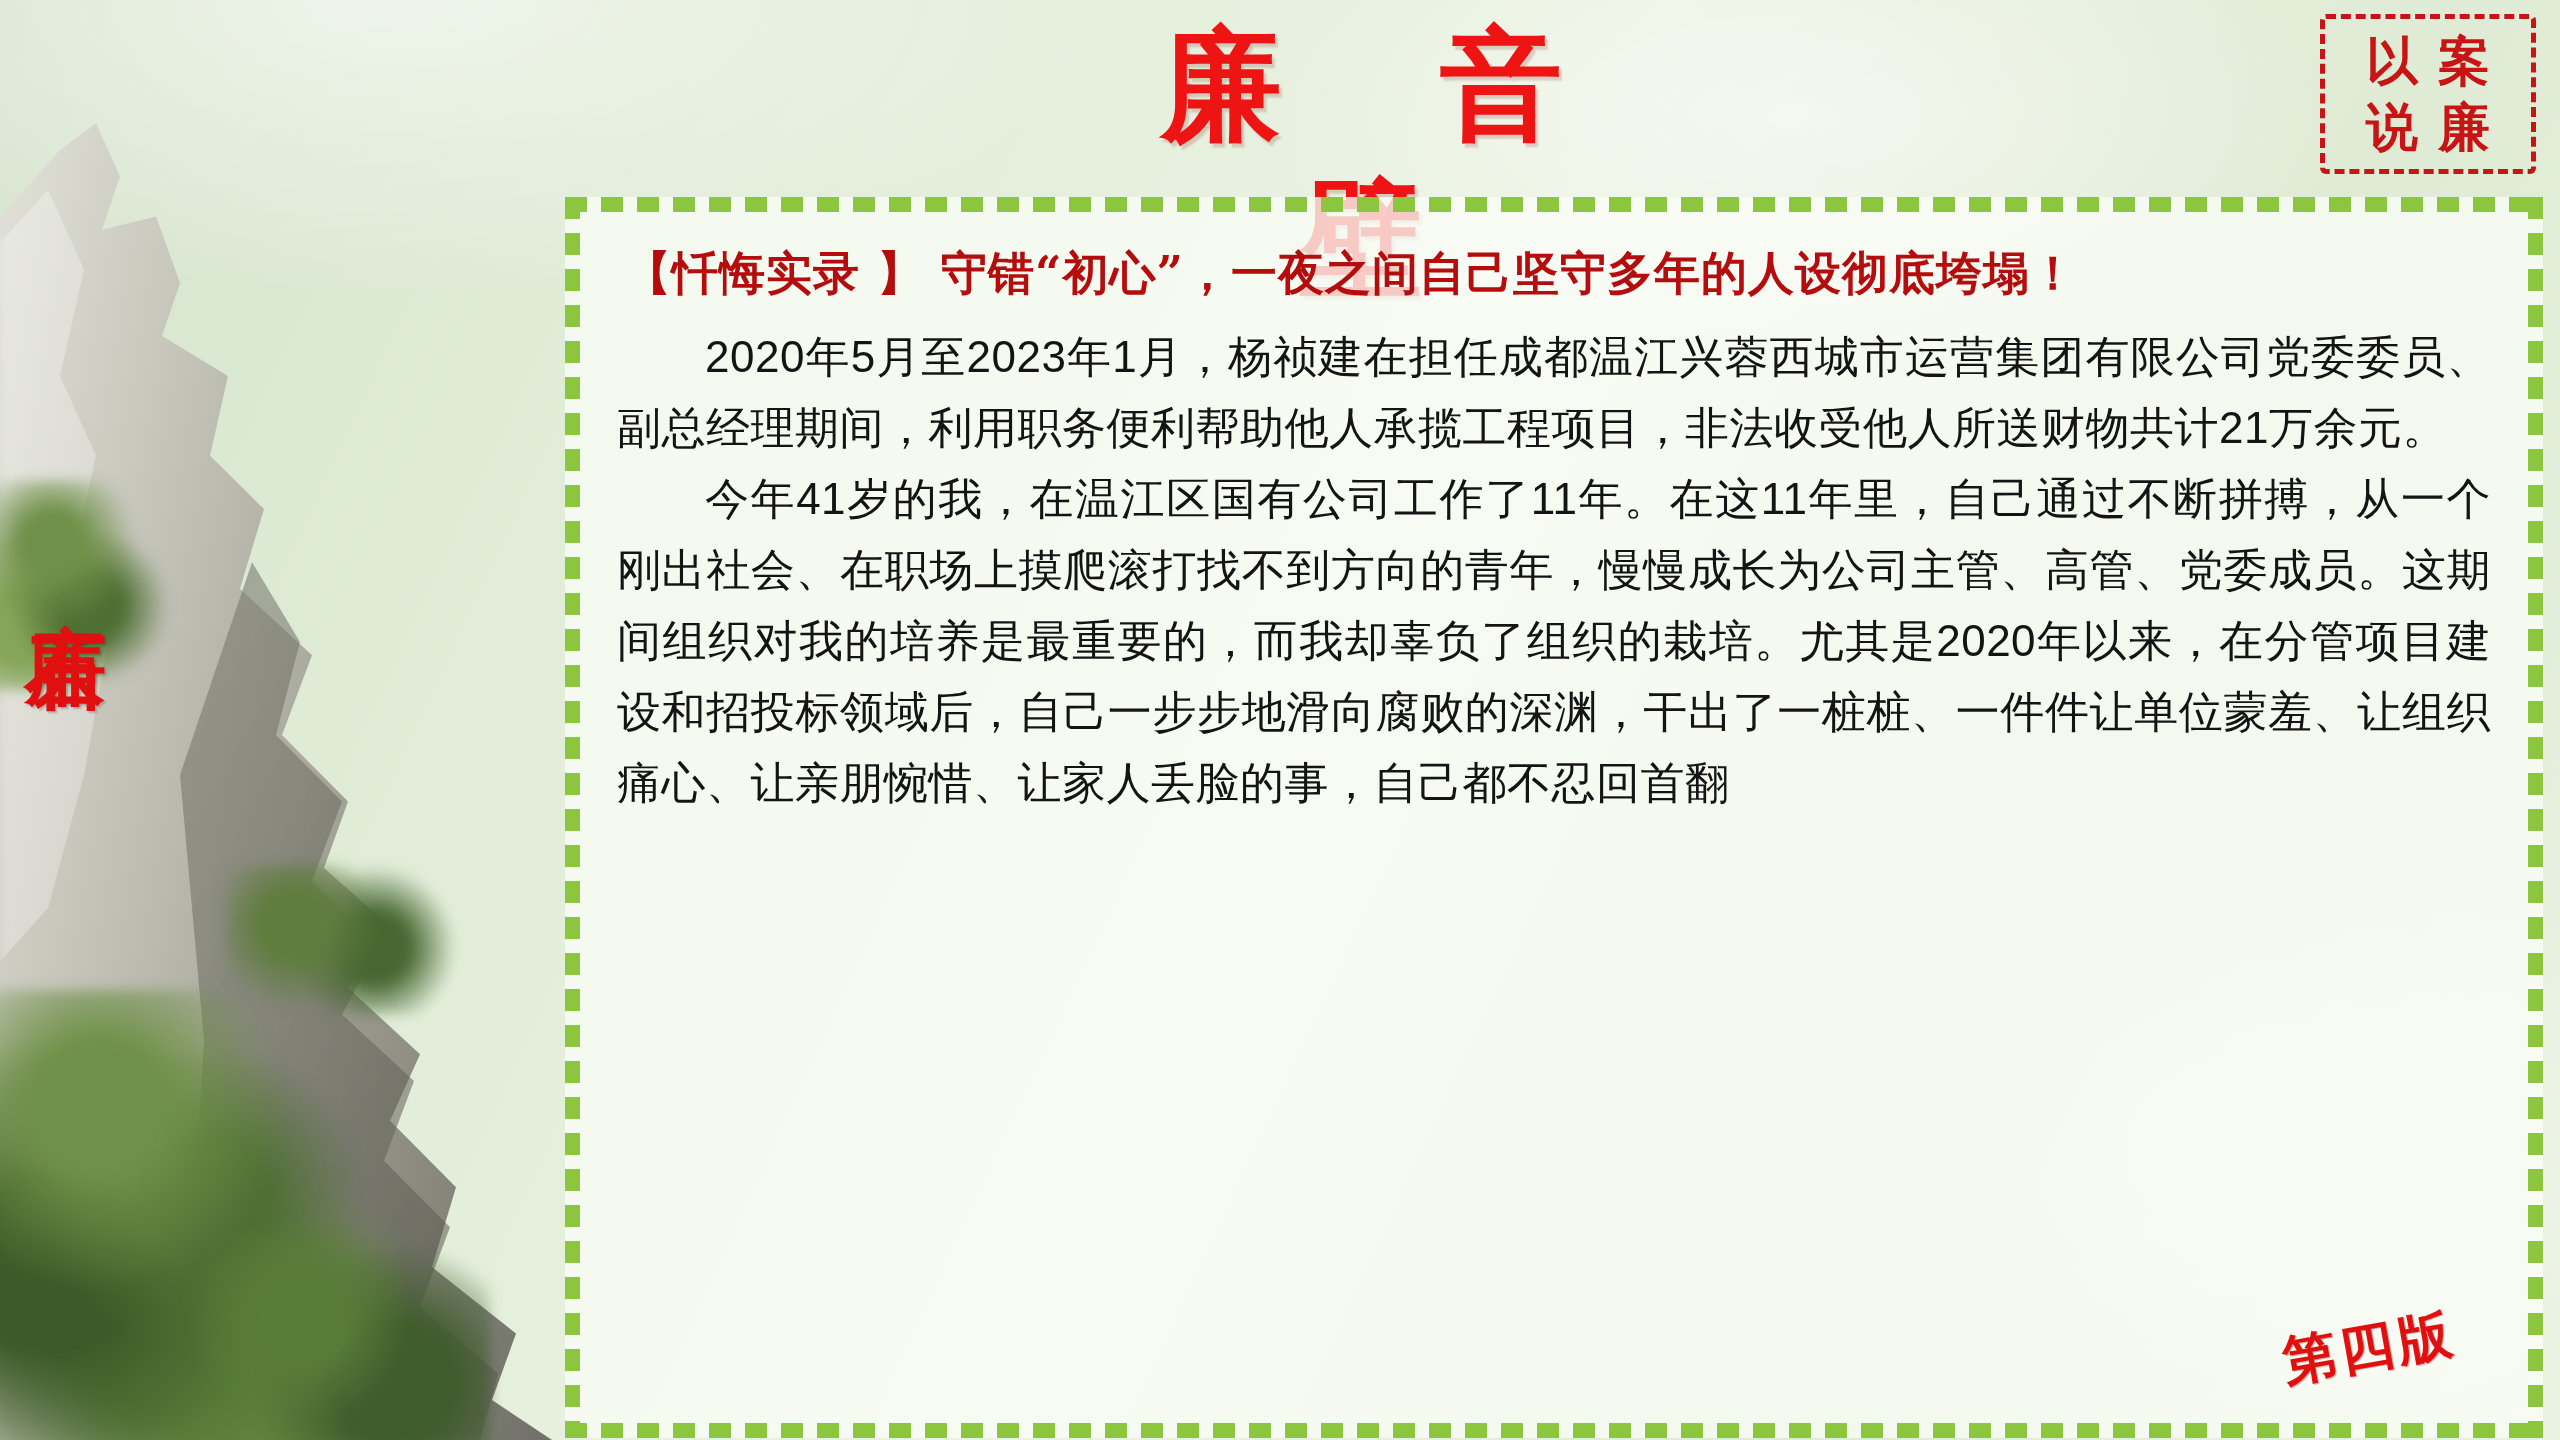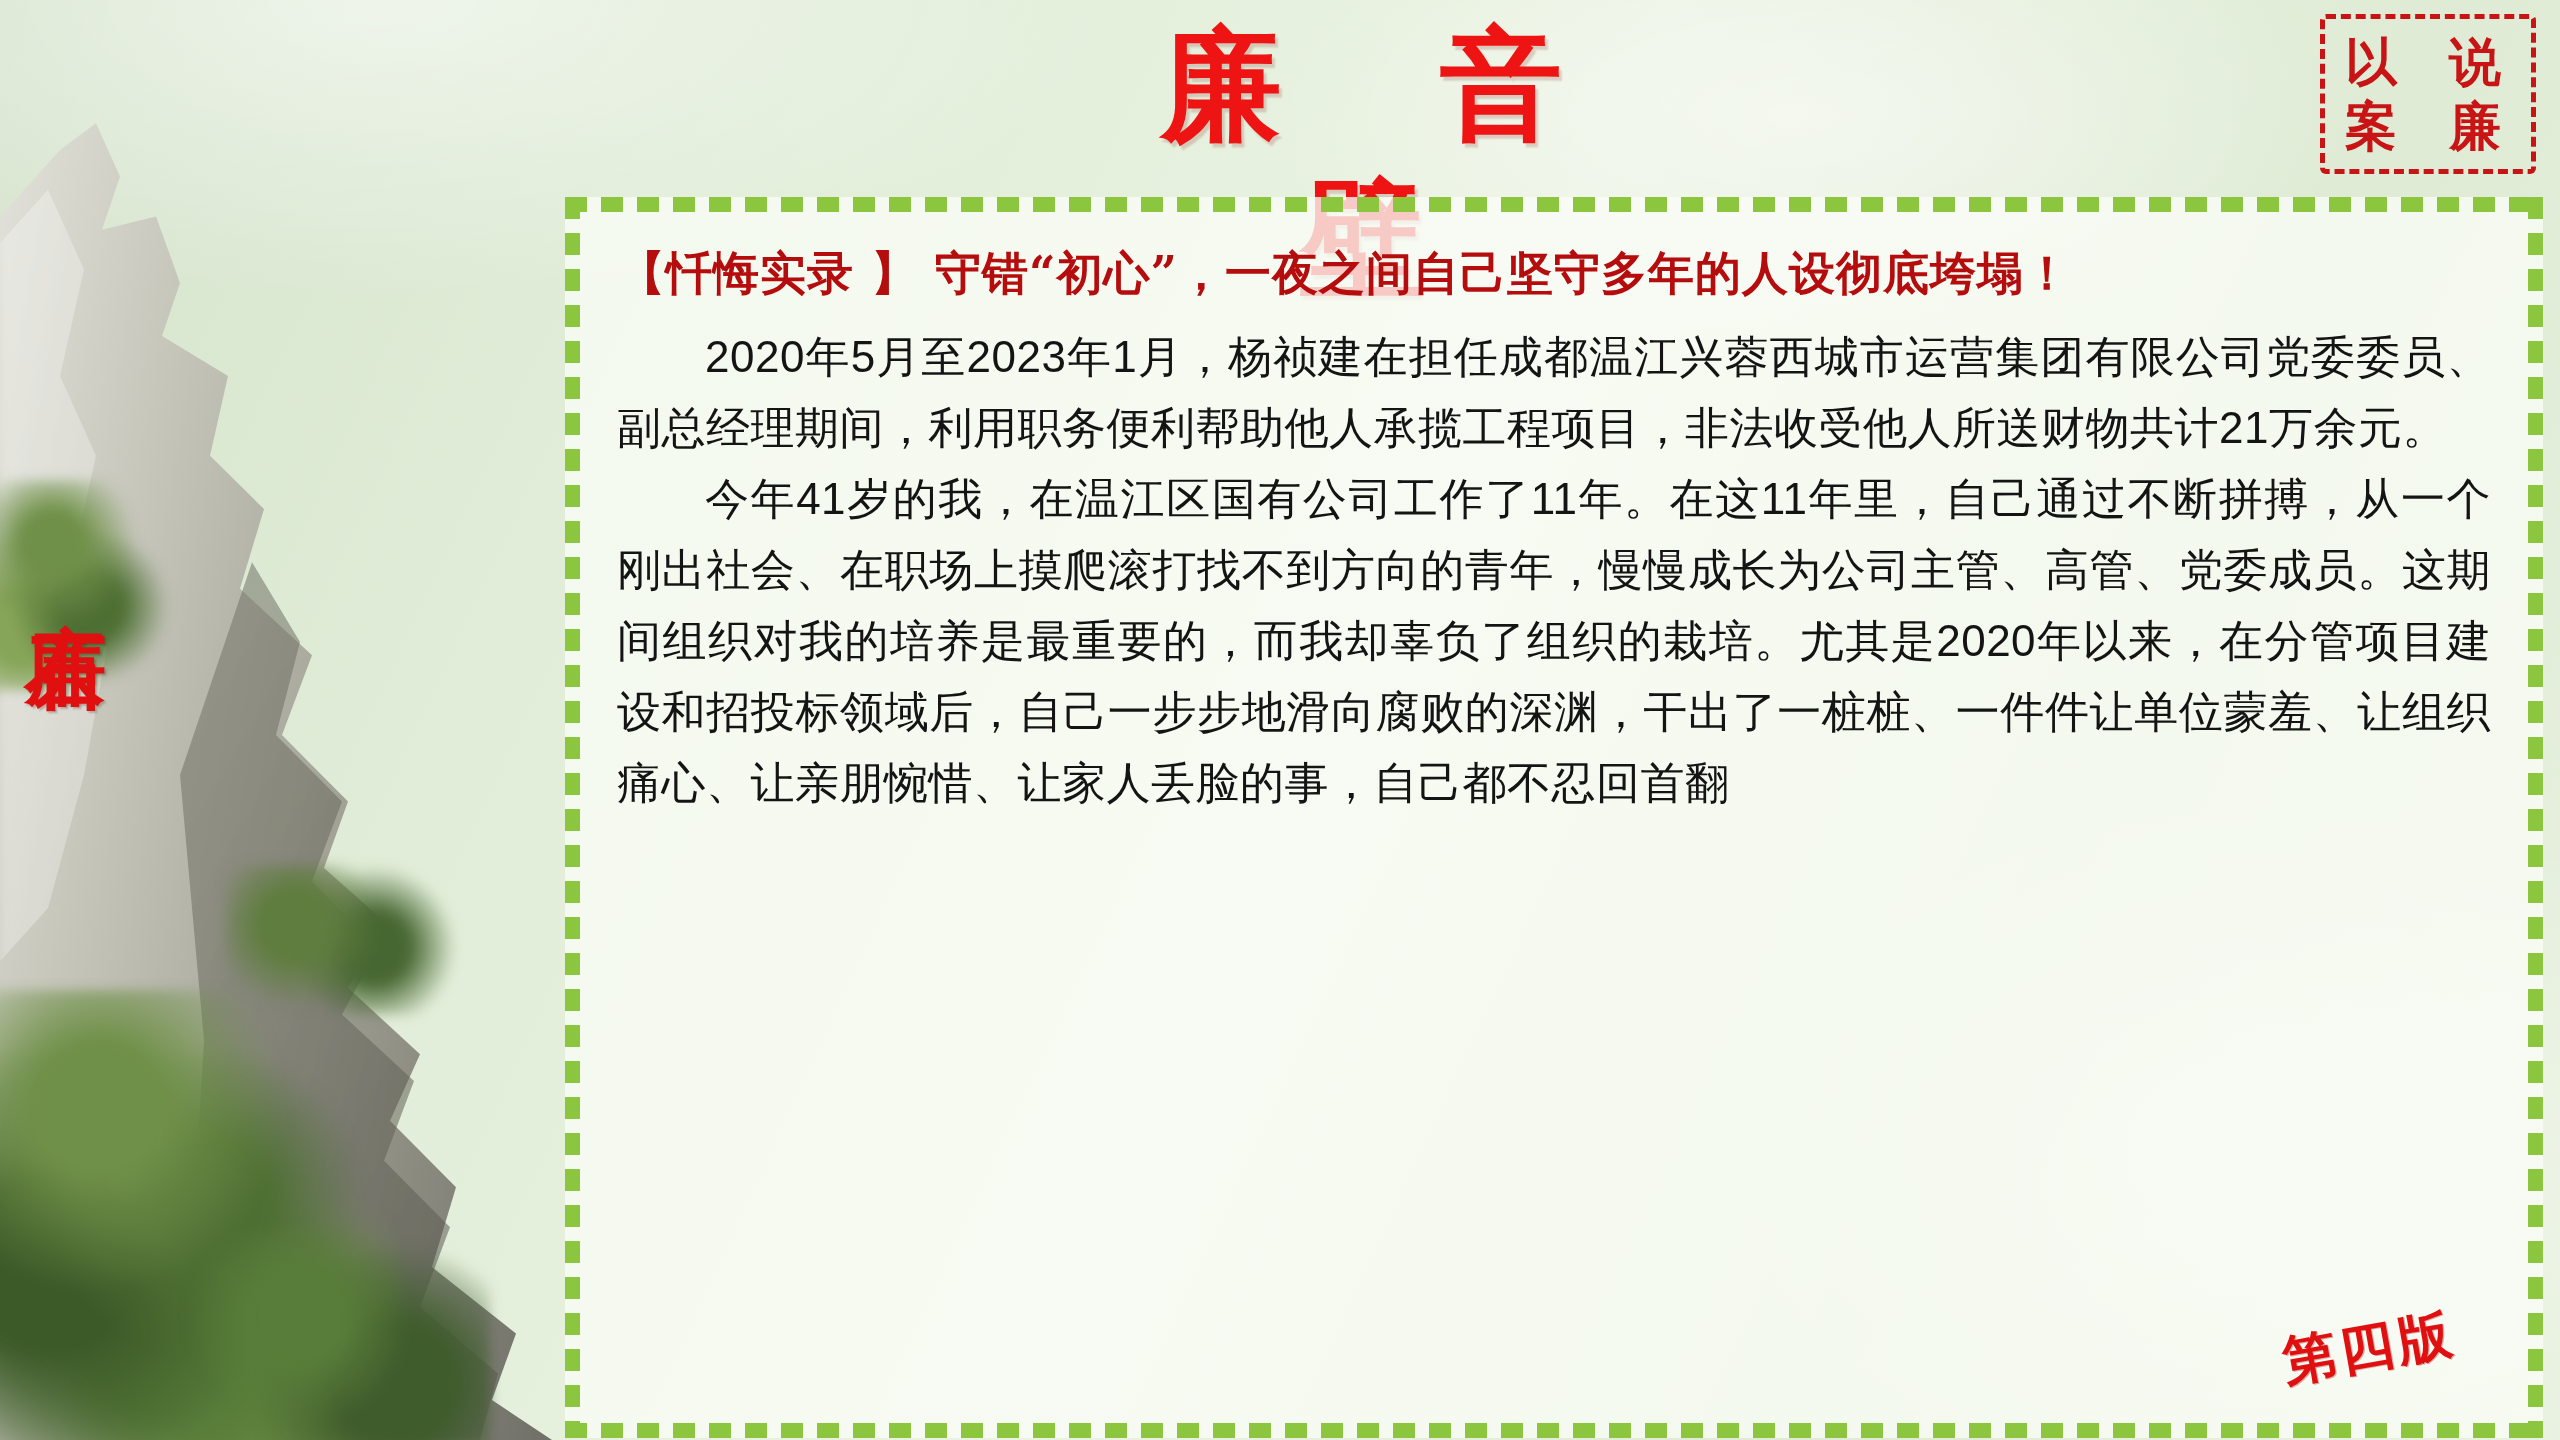--- a/index.html
+++ b/index.html
@@ -56,21 +56,21 @@
   
   .page-title{
     position:absolute;left:1060px;top:8px;width:620px;text-align:center;
     font-family:"DejaVu Serif","Liberation Serif",serif;font-weight:bold;
     font-size:122px;line-height:1.25;color:#ee1414;letter-spacing:18px;
     text-shadow:3px 4px 2px rgba(120,20,10,.18);
   }
   .badge{
     position:absolute;left:2320px;top:14px;width:206px;height:150px;
     border:5px dashed #c81414;border-radius:6px;
-    display:flex;flex-direction:row;align-items:center;justify-content:center;gap:2px;
+    display:flex;flex-direction:column;align-items:center;justify-content:center;gap:2px;
   }
   .badge-line{
     font-family:"DejaVu Serif","Liberation Serif",serif;font-weight:bold;
     font-size:52px;line-height:64px;color:#c81414;letter-spacing:20px;padding-left:20px;
   }
   .seal{
     position:absolute;left:26px;top:556px;
     writing-mode:vertical-rl;text-orientation:upright;
     font-family:"DejaVu Serif","Liberation Serif",serif;font-weight:bold;
     font-size:82px;line-height:1;color:#e01010;letter-spacing:16px;
@@ -84,21 +84,21 @@
     background:
       repeating-linear-gradient(to right,#8cc63f 0 22px,transparent 22px 36px) left top/100% 15px no-repeat,
       repeating-linear-gradient(to right,#8cc63f 0 22px,transparent 22px 36px) left bottom/100% 15px no-repeat,
       repeating-linear-gradient(to bottom,#8cc63f 0 22px,transparent 22px 36px) left top/15px 100% no-repeat,
       repeating-linear-gradient(to bottom,#8cc63f 0 22px,transparent 22px 36px) right top/15px 100% no-repeat,
       linear-gradient(rgba(250,253,247,.78),rgba(250,253,247,.78)) left top/100% 100% no-repeat;
   }
   .headline{
     font-family:"DejaVu Serif","Liberation Serif",serif;font-weight:bold;
     font-size:46px;line-height:64px;color:#b50d0d;
-    margin:10px 0 16px 2px;letter-spacing:1px;
+    margin:10px 0 16px 8px;letter-spacing:1px;
   }
   .sec-title{
     font-family:"Liberation Sans","DejaVu Sans",sans-serif;font-weight:bold;
     font-size:45px;line-height:71px;color:#0c0c0c;text-indent:88px;
   }
   p.body{
     margin:0;font-family:"Liberation Sans","DejaVu Sans",sans-serif;
     font-size:44px;line-height:71px;color:#141414;
     text-align:justify;text-indent:88px;letter-spacing:.5px;
   }

